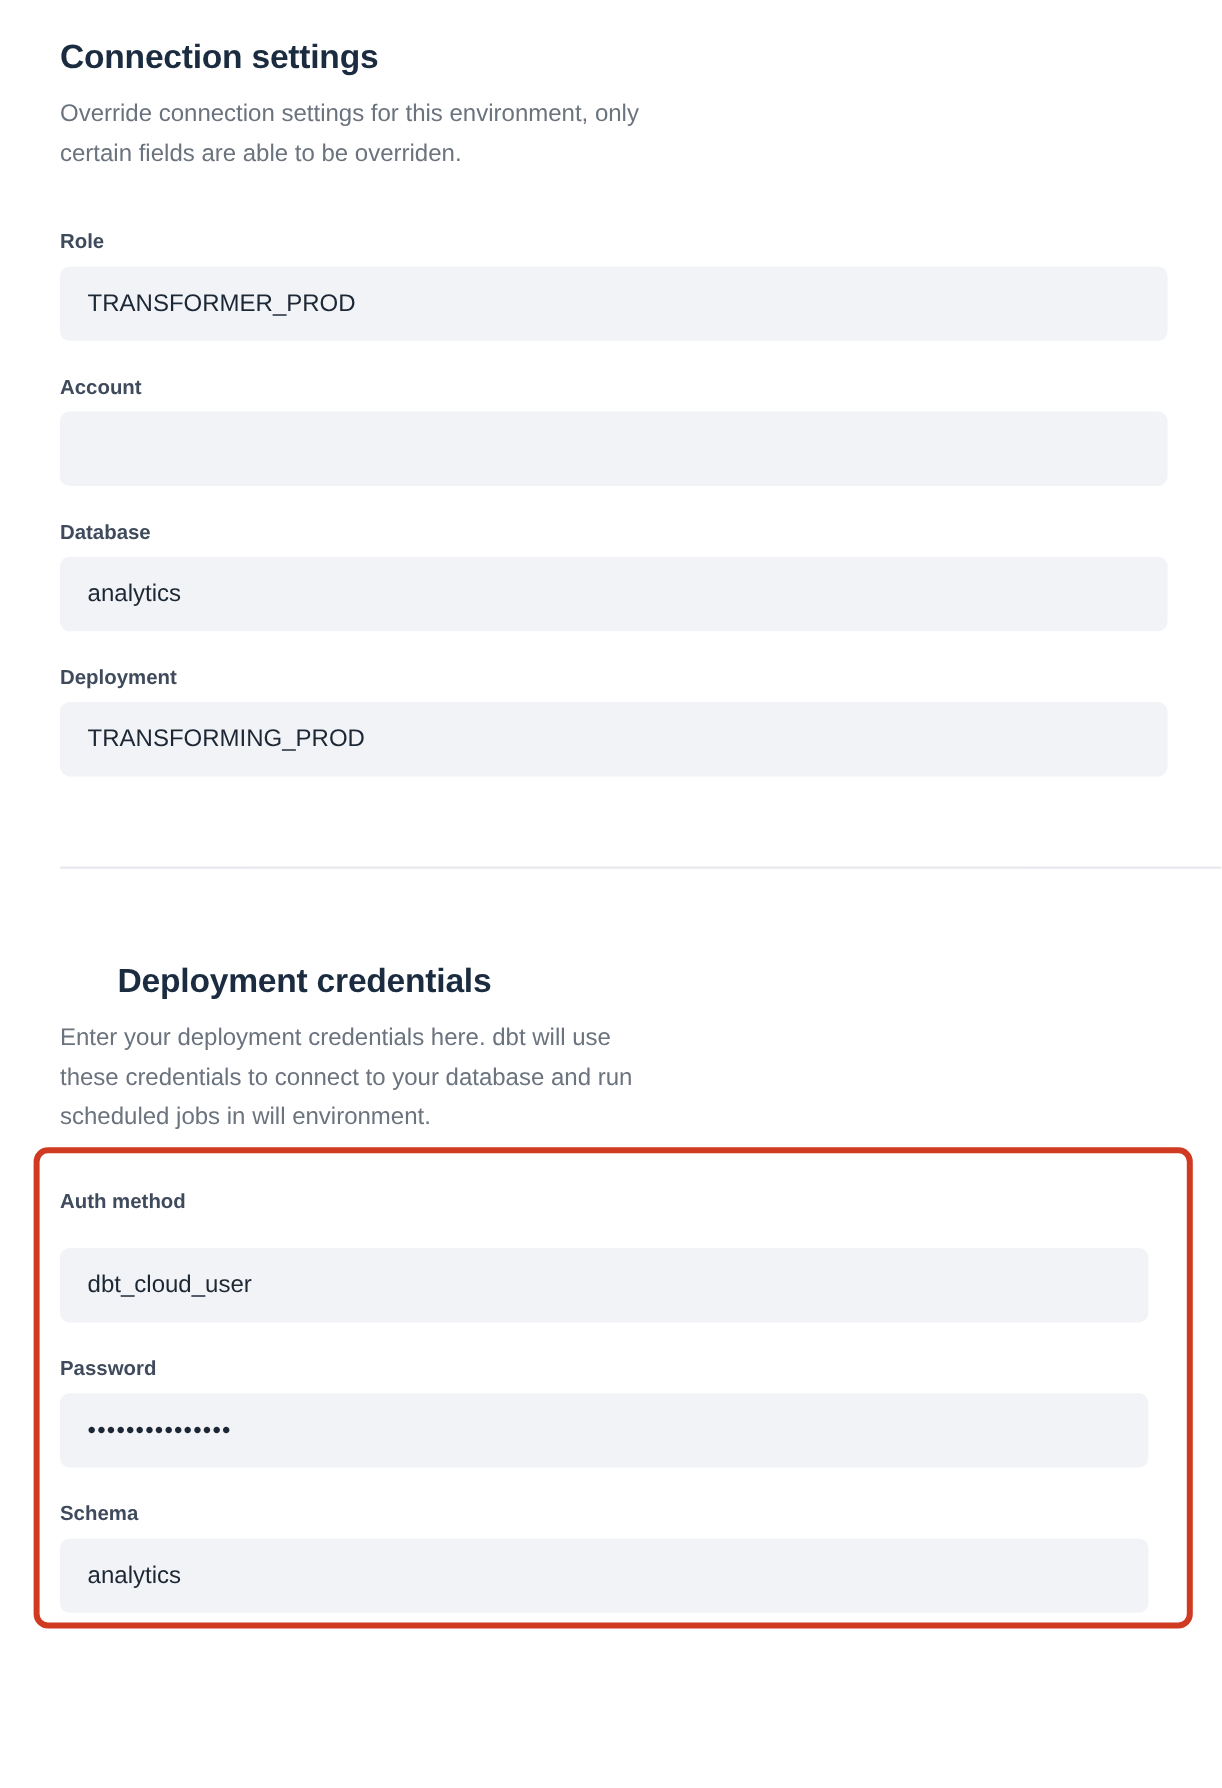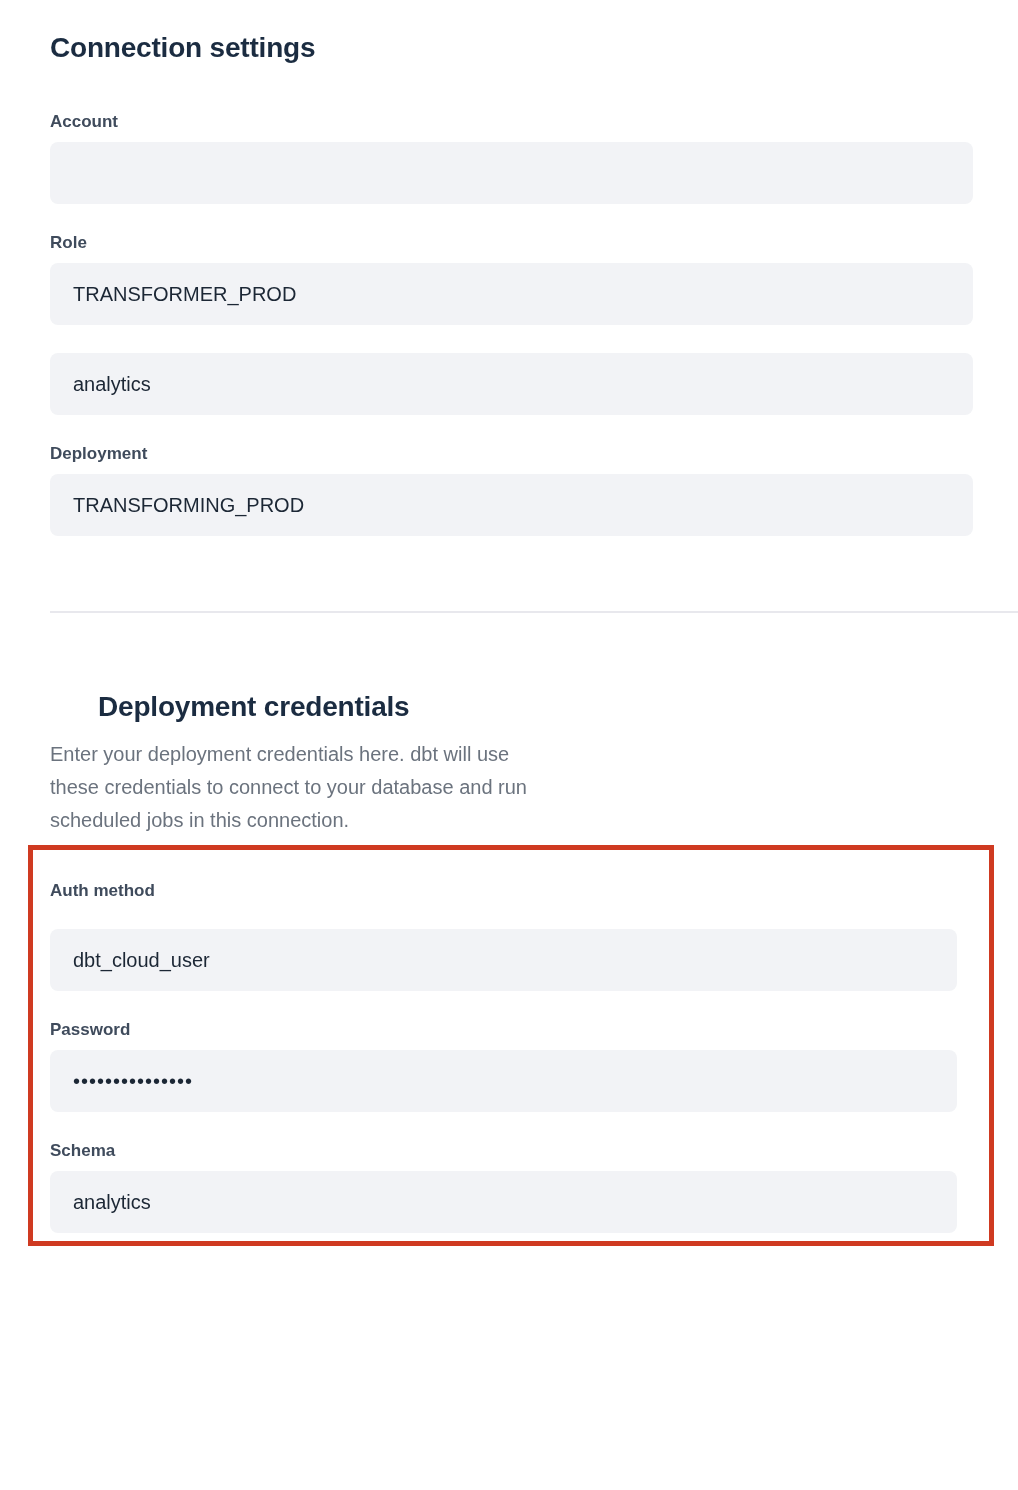--- a/index.html
+++ b/index.html
@@ -1,15 +1,15 @@
 <!DOCTYPE html>
 <html><head>
 <meta charset="utf-8">
 <style>
-  * { margin: 0; padding: 0; box-sizing: border-box; }
+  * { margin: 0; padding: 0; box-sizing: border-box; border-radius: 12px; }
   html, body {
     width: 1018px; height: 1490px;
     background: #ffffff;
     font-family: "Liberation Sans", "DejaVu Sans", sans-serif;
     overflow: hidden;
   }
   .page {
     width: 1018px; height: 1490px;
     padding: 30px 45px 0 50px;
   }
@@ -69,48 +69,50 @@
     padding: 30px 32px 8px 17px;
   }
 </style>
 </head>
 <body>
 
 <div class="page">
 
   <section>
     <h1 class="section-title">Connection settings</h1>
+    <p class="section-desc desc-1">Override connection settings for this environment, only certain fields are able to be overriden.</p>
 
     <div class="fields-1">
+      <div class="field">
+        <label class="field-label">Role</label>
+        <input class="field-input" type="text" readonly="" value="TRANSFORMER_PROD" style="">
+      </div>
+
       <div class="field">
         <label class="field-label">Account</label>
         <input class="field-input" type="text" readonly="" value="" style="">
       </div>
 
       <div class="field">
-        <label class="field-label">Role</label>
-        <input class="field-input" type="text" readonly="" value="TRANSFORMER_PROD" style="">
-      </div>
-
-      <div class="field">
+        <label class="field-label">Database</label>
         <input class="field-input" type="text" readonly="" value="analytics" style="">
       </div>
 
       <div class="field">
         <label class="field-label">Deployment</label>
         <input class="field-input" type="text" readonly="" value="TRANSFORMING_PROD" style="">
       </div>
     </div>
   </section>
 
   <hr class="divider">
 
   <section>
     <h1 class="section-title section-2-title">Deployment credentials</h1>
-    <p class="section-desc desc-2">Enter your deployment credentials here. dbt will use these credentials to connect to your database and run scheduled jobs in this connection.</p>
+    <p class="section-desc desc-2">Enter your deployment credentials here. dbt will use these credentials to connect to your database and run scheduled jobs in will environment.</p>
 
     <div class="highlight-annotation" style="border-color: rgb(207, 58, 33);">
       <div class="field">
         <label class="field-label">Auth method</label>
       </div>
 
       <div class="field">
         <input class="field-input" type="text" readonly="" value="dbt_cloud_user" style="">
       </div>
 

